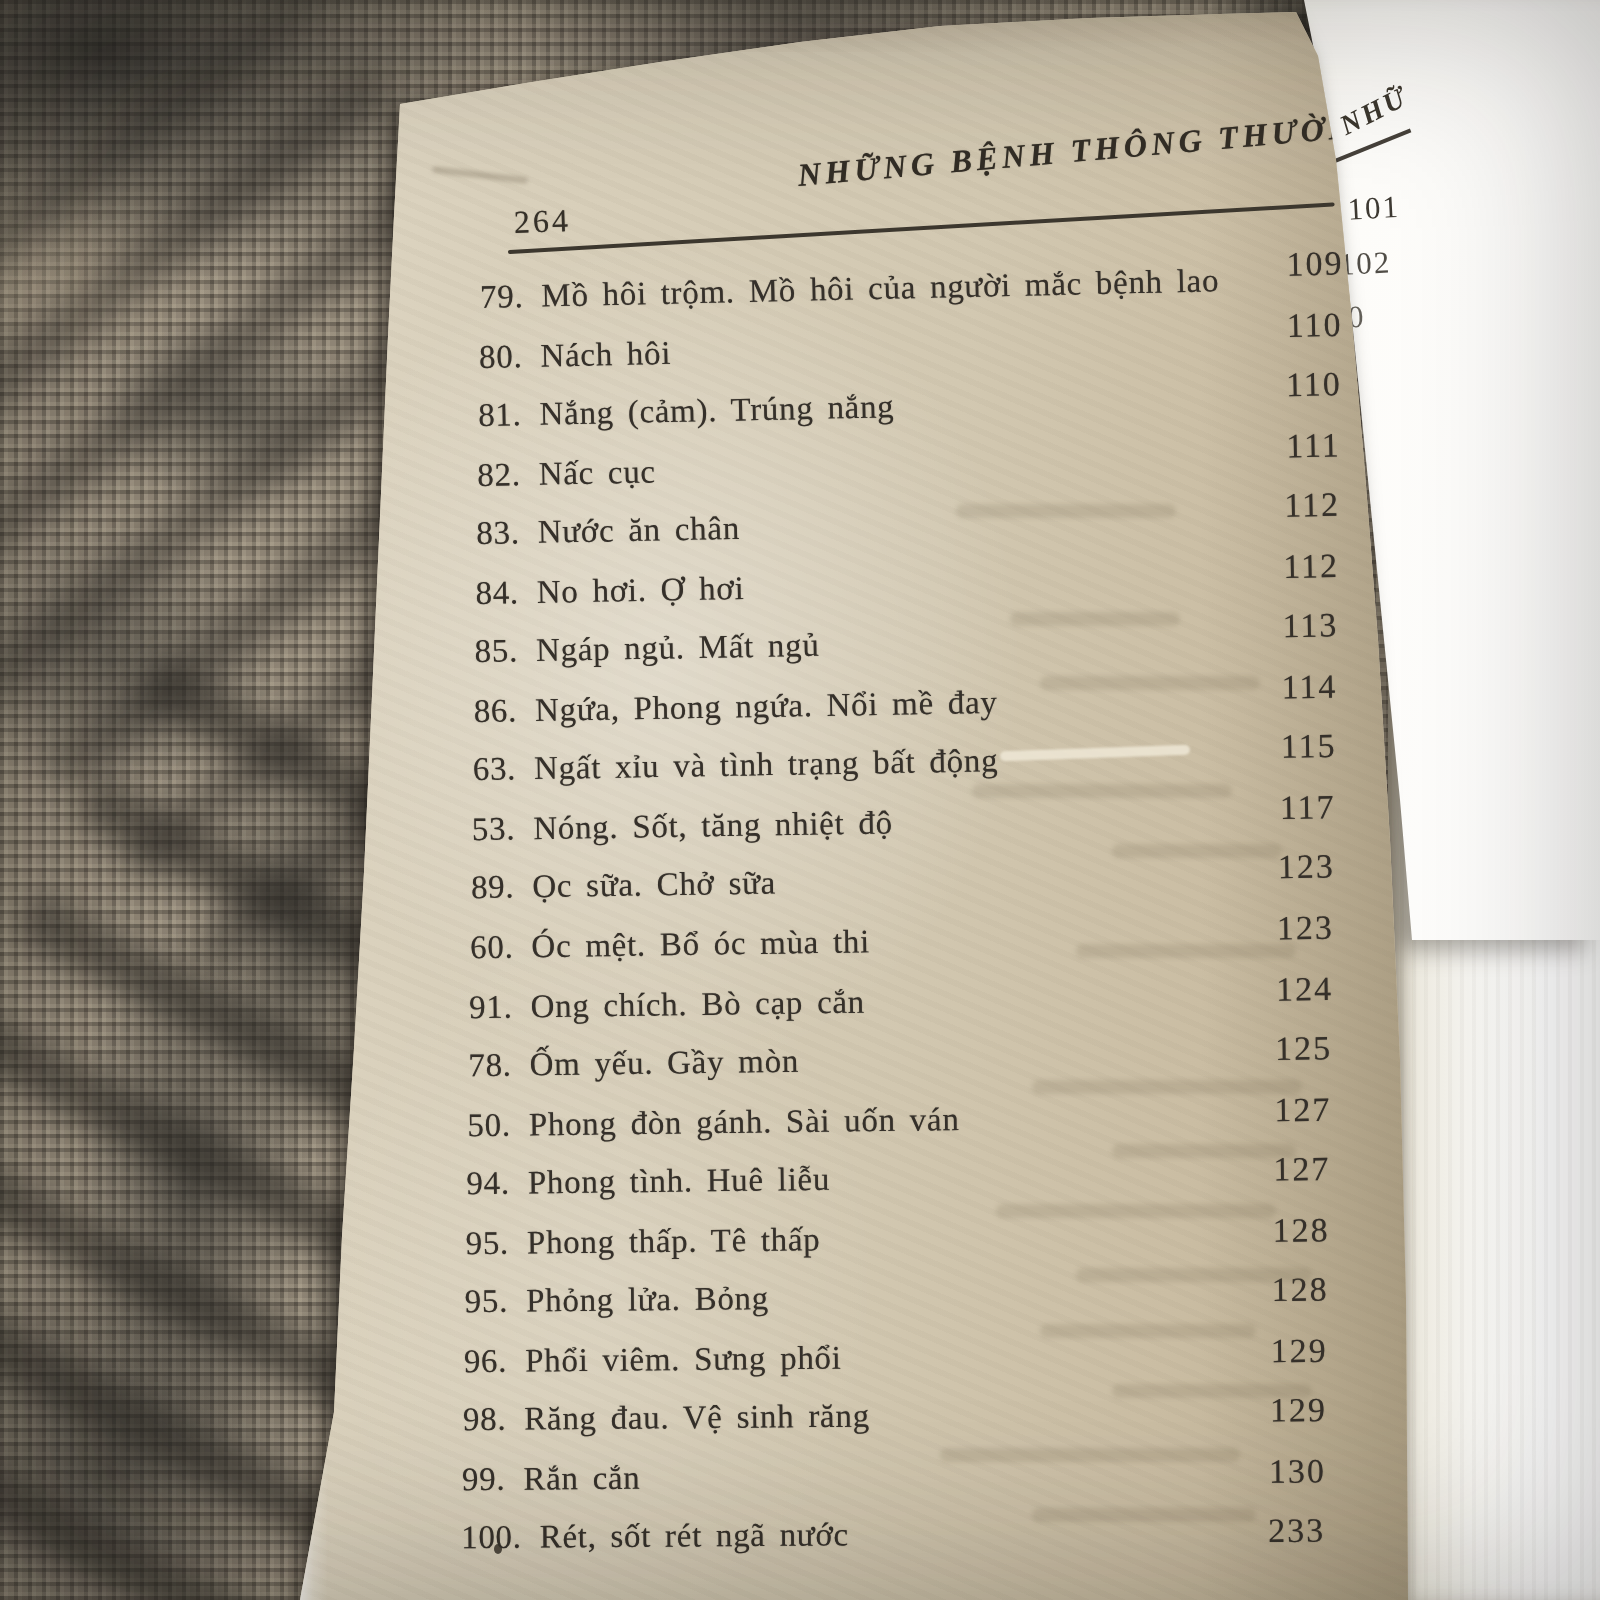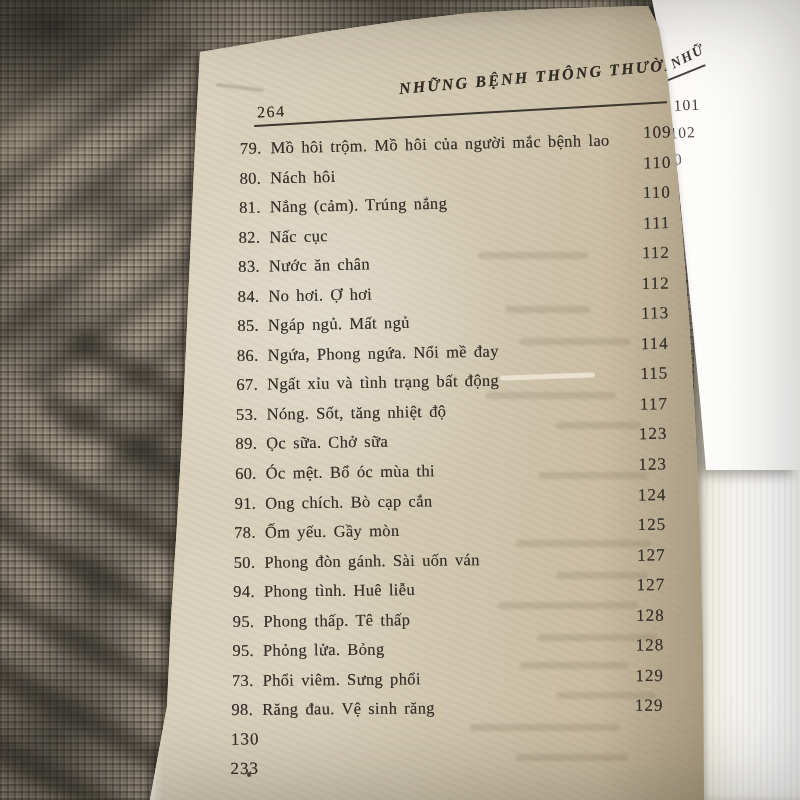--- a/index.html
+++ b/index.html
@@ -222,21 +222,21 @@
   </li>
           <li class="toc-row" style="--i: 6;">
     <span class="toc-left"><span class="toc-num">85.</span><span class="toc-title">Ngáp ngủ. Mất ngủ</span></span>
     <span class="toc-page">113</span>
   </li>
           <li class="toc-row" style="--i: 7;">
     <span class="toc-left"><span class="toc-num">86.</span><span class="toc-title">Ngứa, Phong ngứa. Nổi mề đay</span></span>
     <span class="toc-page">114</span>
   </li>
           <li class="toc-row" style="--i: 8;">
-    <span class="toc-left"><span class="toc-num">67.</span><span class="toc-title">Ngất xỉu và tình trạng bất động</span></span>
+    <span class="toc-left"><span class="toc-num">63.</span><span class="toc-title">Ngất xỉu và tình trạng bất động</span></span>
     <span class="toc-page">115</span>
   </li>
           <li class="toc-row" style="--i: 9;">
     <span class="toc-left"><span class="toc-num">53.</span><span class="toc-title">Nóng. Sốt, tăng nhiệt độ</span></span>
     <span class="toc-page">117</span>
   </li>
           <li class="toc-row" style="--i: 10;">
     <span class="toc-left"><span class="toc-num">89.</span><span class="toc-title">Ọc sữa. Chở sữa</span></span>
     <span class="toc-page">123</span>
   </li>
@@ -262,31 +262,33 @@
   </li>
           <li class="toc-row" style="--i: 16;">
     <span class="toc-left"><span class="toc-num">95.</span><span class="toc-title">Phong thấp. Tê thấp</span></span>
     <span class="toc-page">128</span>
   </li>
           <li class="toc-row" style="--i: 17;">
     <span class="toc-left"><span class="toc-num">95.</span><span class="toc-title">Phỏng lửa. Bỏng</span></span>
     <span class="toc-page">128</span>
   </li>
           <li class="toc-row" style="--i: 18;">
-    <span class="toc-left"><span class="toc-num">73.</span><span class="toc-title">Phổi viêm. Sưng phổi</span></span>
+    <span class="toc-left"><span class="toc-num">96.</span><span class="toc-title">Phổi viêm. Sưng phổi</span></span>
     <span class="toc-page">129</span>
   </li>
           <li class="toc-row" style="--i: 19;">
     <span class="toc-left"><span class="toc-num">98.</span><span class="toc-title">Răng đau. Vệ sinh răng</span></span>
     <span class="toc-page">129</span>
   </li>
           <li class="toc-row" style="--i: 20;">
+    <span class="toc-left"><span class="toc-num">99.</span><span class="toc-title">Rắn cắn</span></span>
     <span class="toc-page">130</span>
   </li>
           <li class="toc-row" style="--i: 21;">
+    <span class="toc-left"><span class="toc-num">100.</span><span class="toc-title">Rét, sốt rét ngã nước</span></span>
     <span class="toc-page">233</span>
   </li>
         </ul>
 
       <i class="ghost" style="left:478px;top:252px;width:110px"></i>
       <i class="ghost" style="left:505px;top:306px;width:85px"></i>
       <i class="ghost" style="left:520px;top:338px;width:110px"></i>
       <i class="ghost" style="left:486px;top:392px;width:130px"></i>
       <i class="ghost" style="left:556px;top:422px;width:85px"></i>
       <i class="ghost" style="left:538px;top:472px;width:110px"></i>

